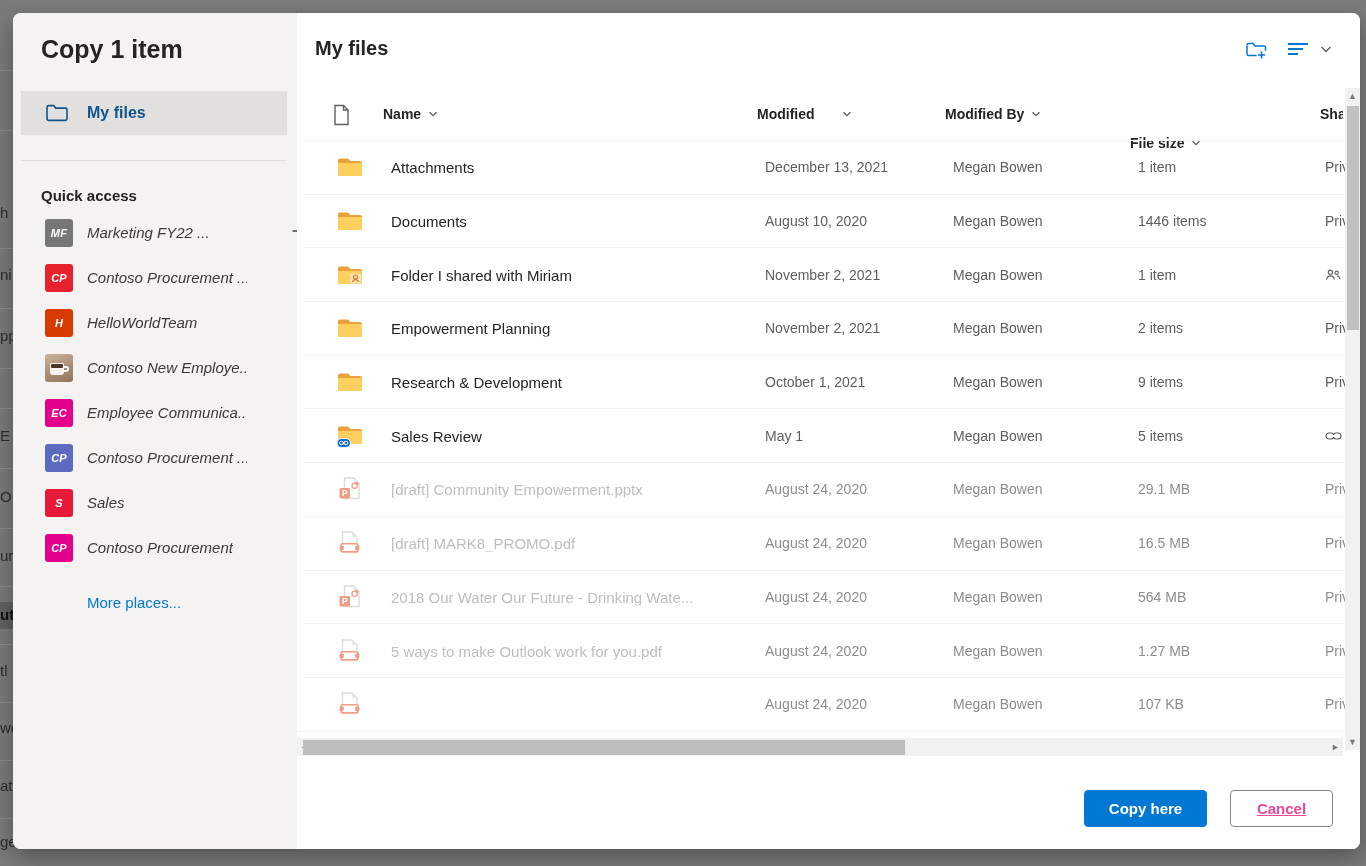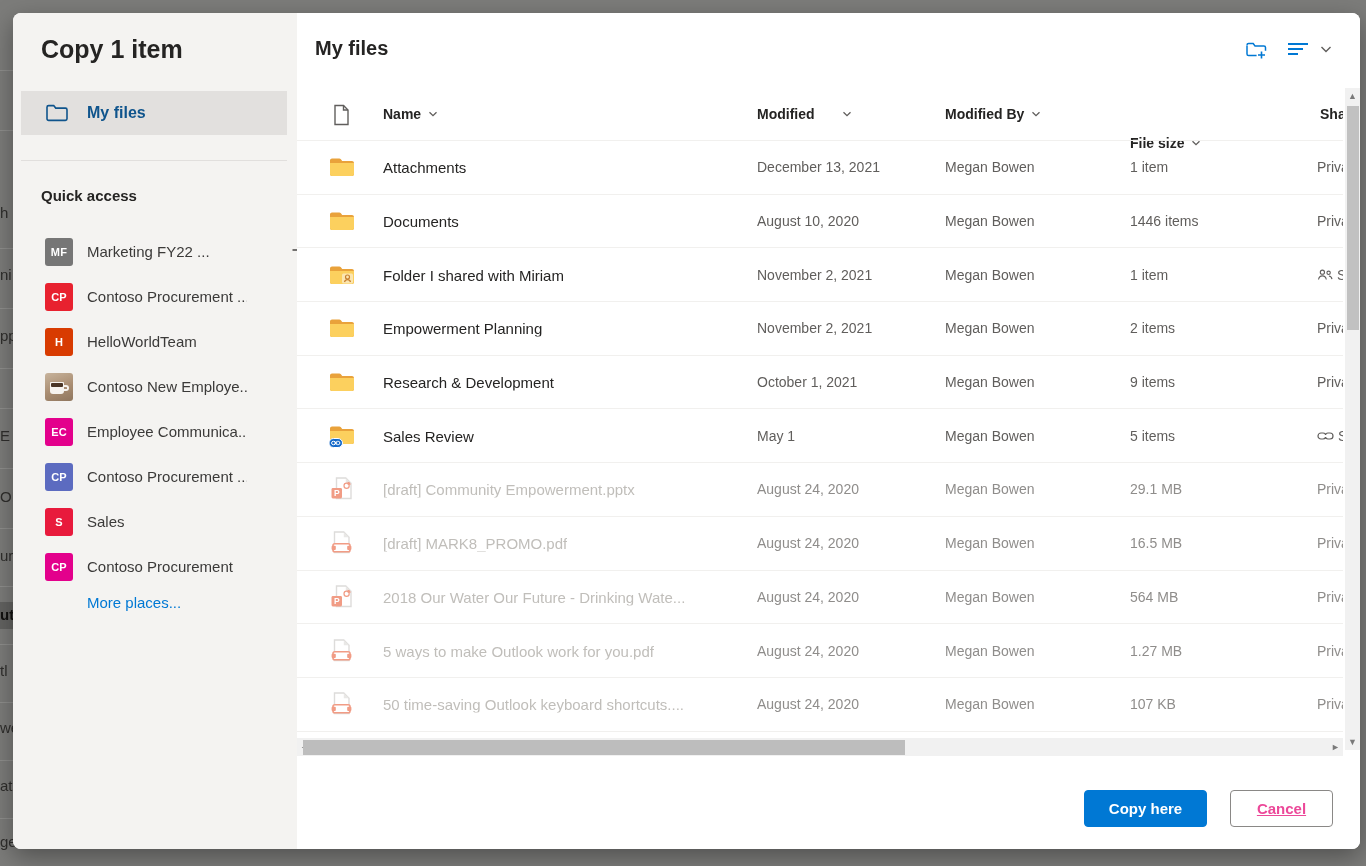--- a/index.html
+++ b/index.html
@@ -17,21 +17,21 @@
     box-shadow:0 8px 24px rgba(0,0,0,.35); }
   
   .sidebar { width:284px; background:#f4f3f1; position:relative; flex:none; }
   .dlg-title { position:absolute; left:28px; top:22px; font-size:25px; font-weight:700; color:#252423; }
   .myfiles { position:absolute; left:8px; top:78px; width:266px; height:44px;
     background:#e2e0de; display:flex; align-items:center; cursor:pointer; }
   .myfiles .ic { margin-left:24px; display:flex; }
   .myfiles .lbl { margin-left:18px; font-size:16px; font-weight:600; color:#0f548c; }
   .sb-div { position:absolute; left:8px; top:147px; width:266px; height:1px; background:#e1dfdd; }
   .qa-label { position:absolute; left:28px; top:174px; font-size:15px; font-weight:600; color:#252423; }
-  .qa-list { position:absolute; left:0; top:216px; width:312px; list-style:none; }
+  .qa-list { position:absolute; left:0; top:197px; width:312px; list-style:none;font-style:italic; }
   .qa-item { height:45px; display:flex; align-items:center; cursor:pointer; position:relative; }
   .tile { width:28px; height:28px; border-radius:3px; margin-left:32px; flex:none;
     display:flex; align-items:center; justify-content:center;
     color:#fff; font-size:11px; font-weight:600; letter-spacing:.2px; }
   .photo-tile { width:28px; height:28px; border-radius:3px; margin-left:32px; flex:none;
     background:linear-gradient(160deg,#c7b39c 0%,#a98d72 55%,#8f765e 100%); position:relative; overflow:hidden; }
   .photo-tile .mug { position:absolute; left:5px; top:9px; width:14px; height:12px;
     background:#f6f3ef; border-radius:1px 1px 3px 3px; }
   .photo-tile .mug:before { content:""; position:absolute; left:1px; top:1px; right:1px; height:4px;
     background:#4a3526; border-radius:1px; }
@@ -45,21 +45,21 @@
   .main { position:relative; flex:1; background:#fff; }
   .main-title { position:absolute; left:18px; top:24px; font-size:20px; font-weight:600; color:#252423; }
   .tb-btn { position:absolute; top:28px; cursor:pointer; display:flex; align-items:center; }
   
   .thead { position:absolute; left:0; top:82px; width:1046px; height:45px; }
   .thead .doc { position:absolute; left:36px; top:9px; }
   .th { position:absolute; top:11px; display:flex; align-items:center; gap:6px; font-size:14px;
     font-weight:600; color:#252423; cursor:pointer; white-space:nowrap; }
   .th.clip { overflow:hidden; }
   .rows { position:absolute; left:0; top:127px; width:1046px; border-bottom:1px solid #f1f0ee; }
-  .row { height:53.7px; position:relative; border-top:1px solid #f1f0ee; cursor:pointer; }
+  .row { height:53.7px; position:relative; border-top:1px solid #f1f0ee; cursor:pointer;margin-left:8px; }
   .cell { position:absolute; top:50%; transform:translateY(-50%); white-space:nowrap; overflow:hidden; }
   .c-icon  { left:32px; display:flex; }
   .c-name  { left:86px; max-width:362px; font-size:15px; color:#252423; }
   .c-mod   { left:460px; font-size:14px; color:#605e5c; }
   .c-by    { left:648px; font-size:14px; color:#605e5c; }
   .c-size  { left:833px; font-size:14px; color:#605e5c; }
   .c-share { left:1020px; width:26px; font-size:14px; color:#605e5c; display:flex; align-items:center; gap:4px; }
   .row.disabled { cursor:default; }
   .row.disabled .c-name { color:#c0beba; }
   .row.disabled .c-mod, .row.disabled .c-by, .row.disabled .c-size,
@@ -424,21 +424,20 @@
         <div class="row disabled">
           <div class="cell c-icon" style="opacity: 0.85;">
             <svg width="25" height="25" viewBox="0 0 25 25">
               <path d="M5.5 1.5h9.3l5.2 5.2V22H5.5V1.5z" fill="#fff" stroke="#d8d6d4" stroke-width="1.4"></path>
               <path d="M14.8 1.5l5.2 5.2h-5.2V1.5z" fill="#e6e4e2"></path>
               <rect x="4" y="13.2" width="17" height="8" rx="1.8" fill="#fff" stroke="#ef8b70" stroke-width="1.6"></rect>
               <rect x="2.6" y="15.2" width="4.2" height="4.2" rx="1" fill="#ef8b70"></rect>
               <rect x="18.2" y="15.2" width="4.2" height="4.2" rx="1" fill="#ef8b70"></rect>
             </svg>
           </div>
-          <div class="cell c-name">50 time-saving Outlook keyboard shortcuts....</div>
           <div class="cell c-mod">August 24, 2020</div>
           <div class="cell c-by">Megan Bowen</div>
           <div class="cell c-size">107 KB</div>
           <div class="cell c-share">
             <span>Private</span>
           </div>
         </div>
       </div>
 
     <div class="vscroll">

